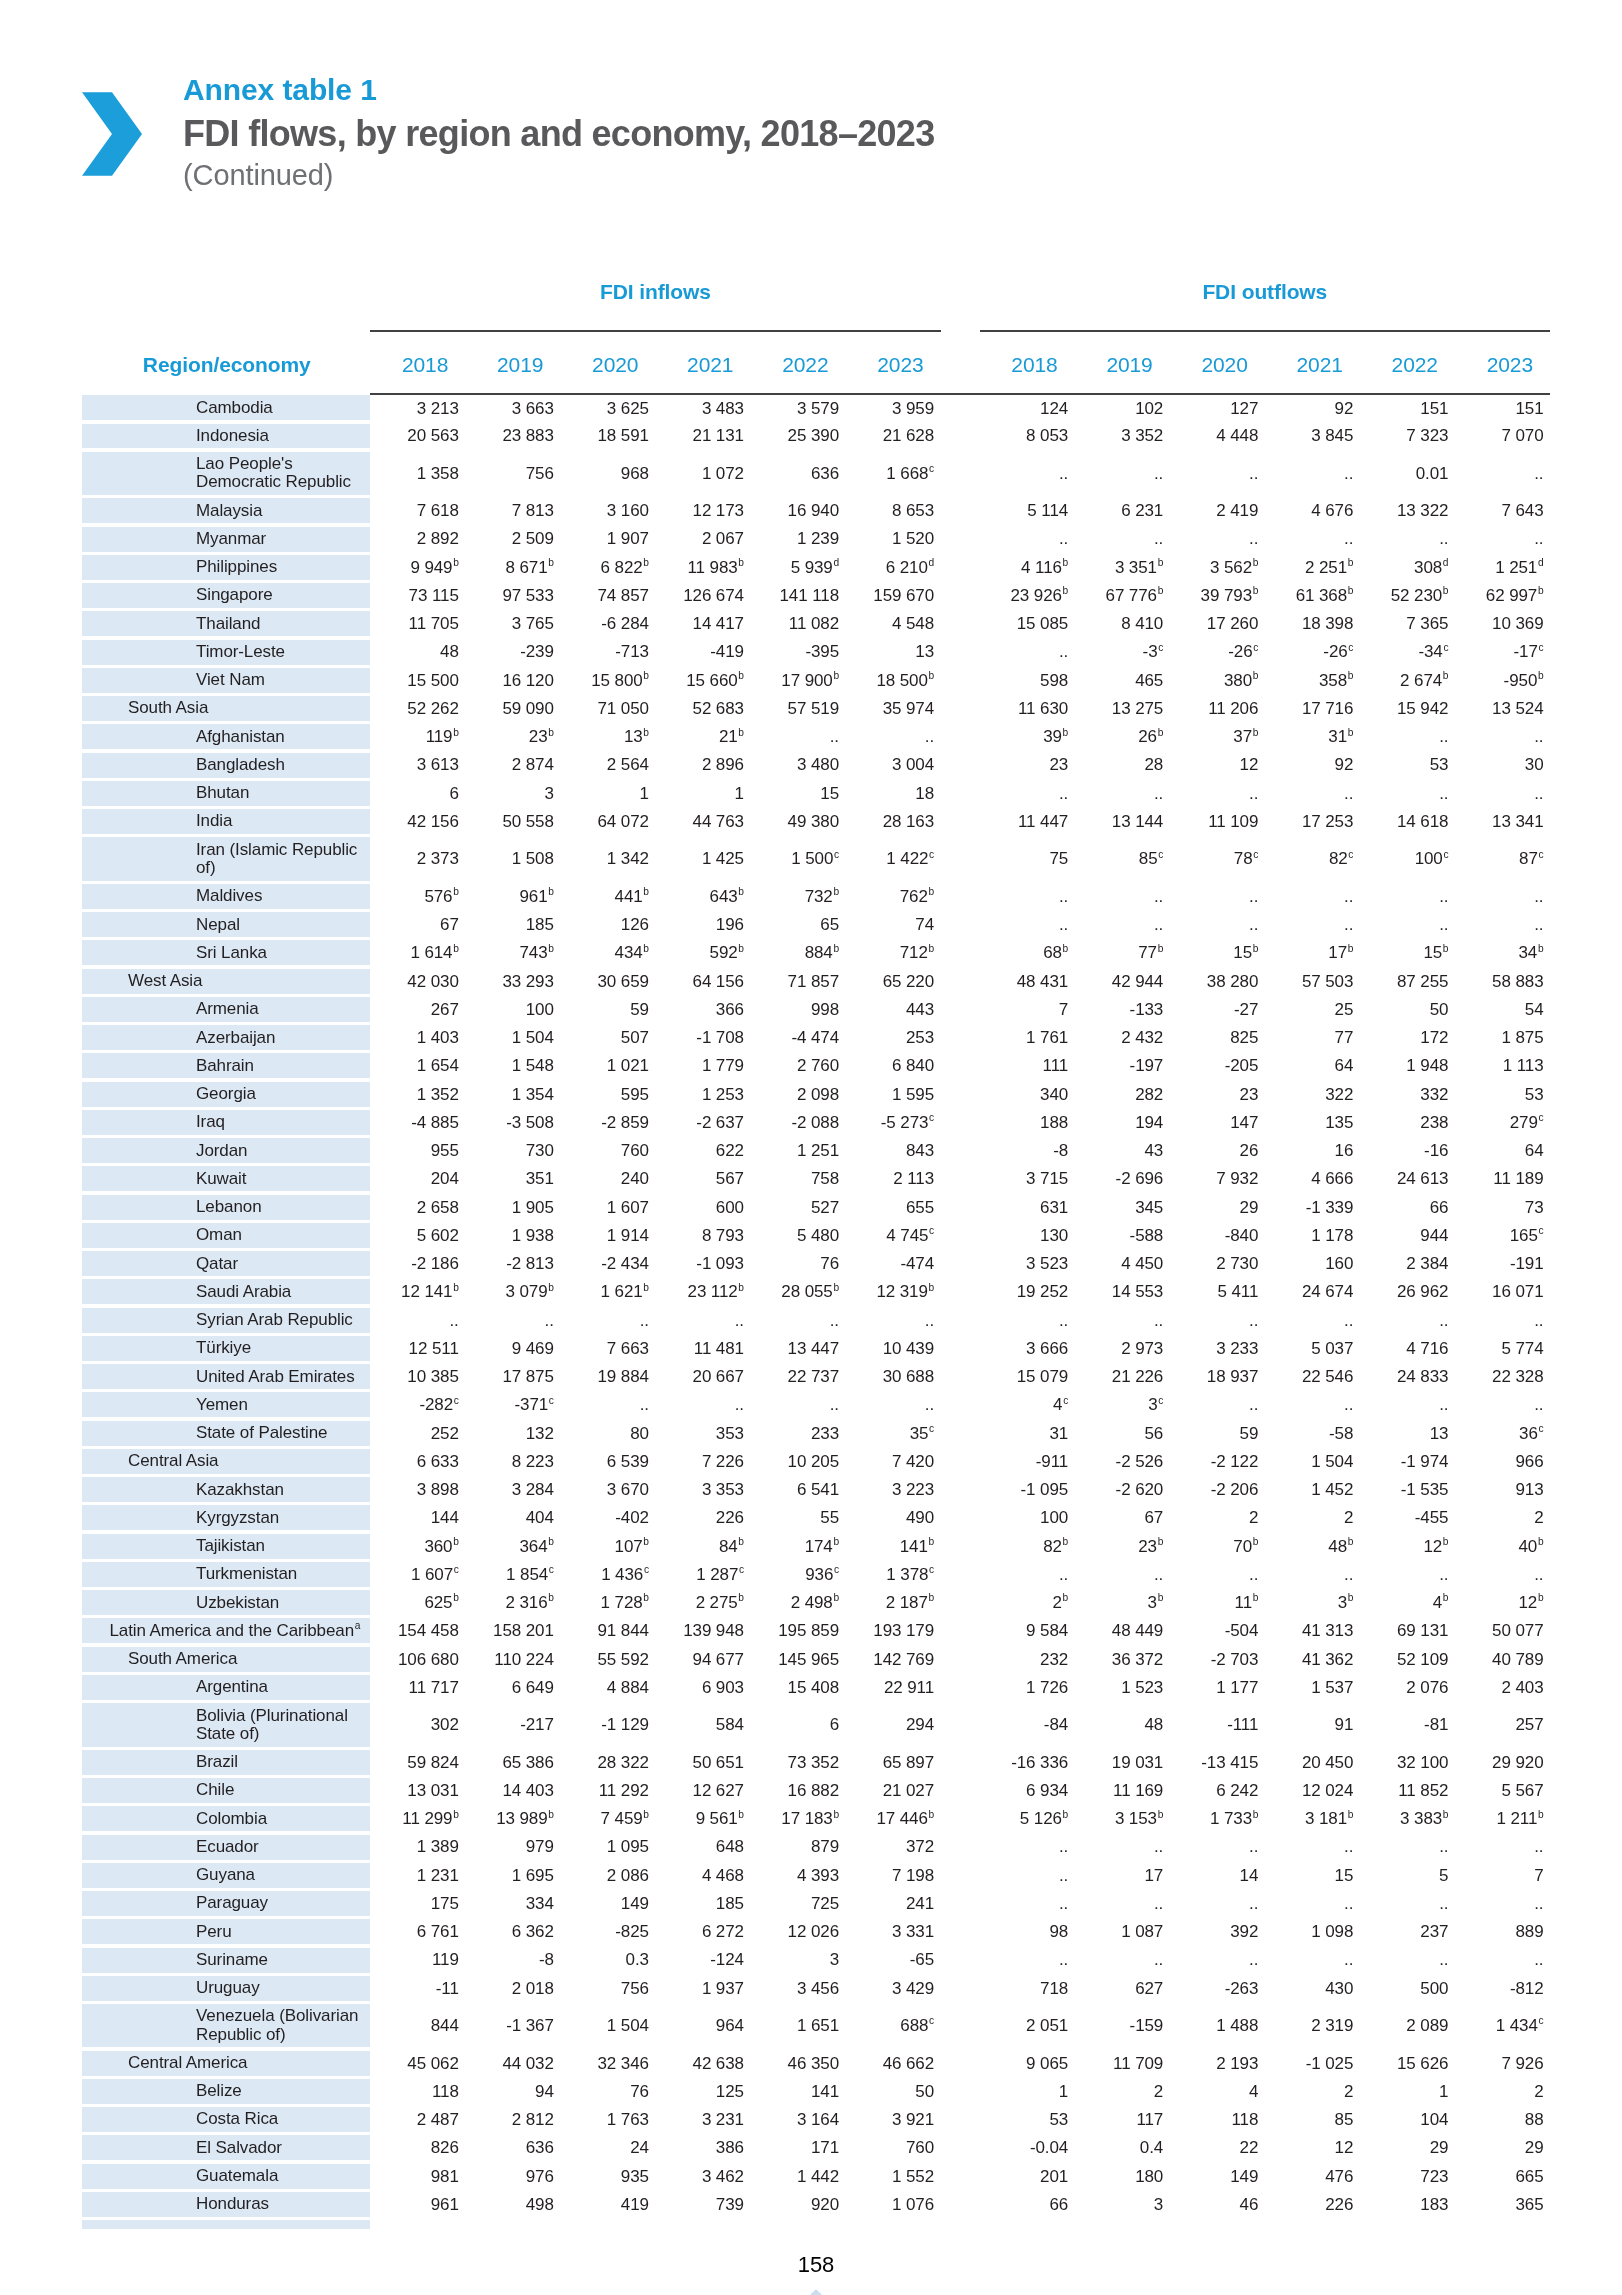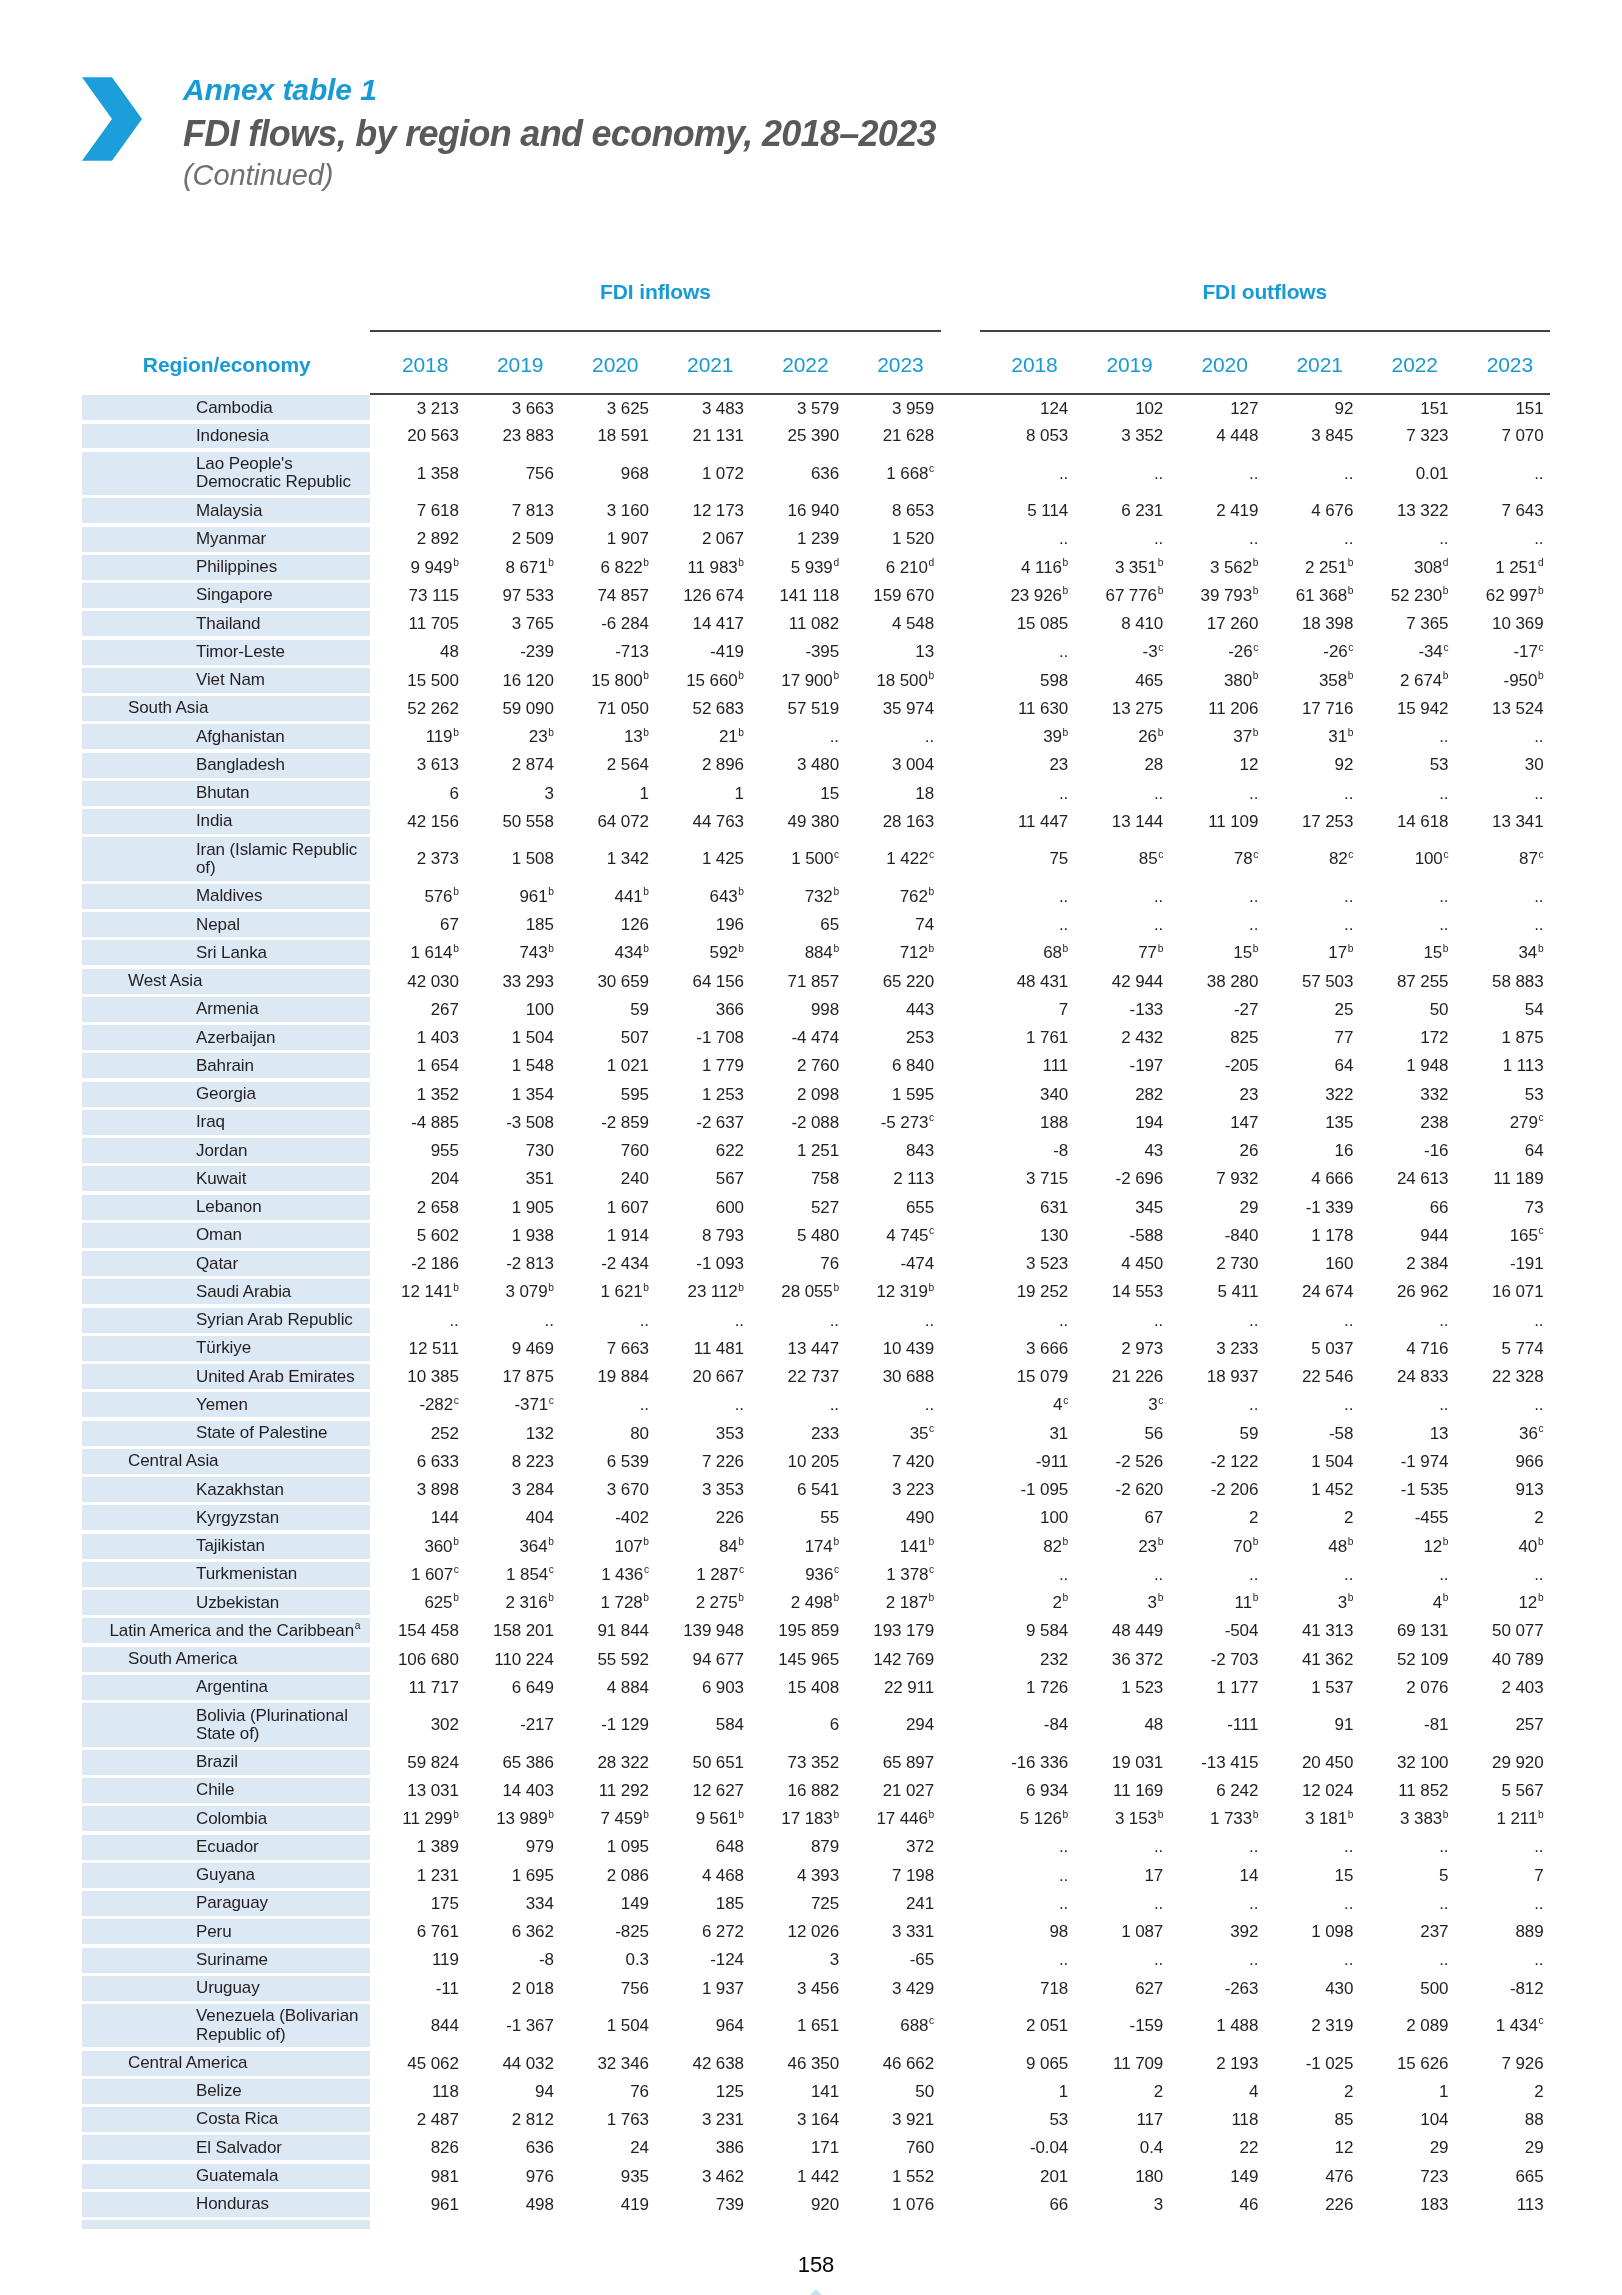--- a/index.html
+++ b/index.html
@@ -12,21 +12,21 @@
     --chevron-light:#cadef2;
   }
   *{box-sizing:border-box;}
   html,body{margin:0;padding:0;}
   body{
     width:1623px;height:2295px;overflow:hidden;background:#ffffff;
     font-family:"Liberation Sans", sans-serif;color:var(--ink);
     letter-spacing:-0.1px;
   }
   .content{padding:73px 73px 0 82px;}
-  .title-block{display:flex;align-items:flex-start;gap:41px;font-style:italic;}
+  .title-block{display:flex;align-items:center;gap:41px;}
   .logo-chevron{flex:0 0 auto;margin-top:3.9px;}
   .annex-label{font-size:30px;font-weight:bold;color:var(--accent);line-height:1.1;}
   .main-title{font-size:36px;font-weight:bold;color:var(--title-gray);line-height:1.15;margin-top:6.5px;letter-spacing:-0.7px;}
   .continued{font-size:29px;color:var(--muted-gray);margin-top:5.2px;}
   table.fdi{border-collapse:collapse;table-layout:fixed;width:1468px;margin-top:79px;}
   col.c-name{width:288px;} col.c-val{width:95px;} col.c-gap{width:39px;}
   th{font-weight:normal;}
   .group-h{
     color:var(--accent);font-weight:bold;font-size:21px;
     padding:9.2px 0 26px 0;border-bottom:2px solid var(--rule);
@@ -1343,21 +1343,21 @@
           <td class="val">419</td>
           <td class="val">739</td>
           <td class="val">920</td>
           <td class="val">1 076</td>
           <td></td>
           <td class="val">66</td>
           <td class="val">3</td>
           <td class="val">46</td>
           <td class="val">226</td>
           <td class="val">183</td>
-          <td class="val">113</td>
+          <td class="val">365</td>
         </tr>
       </tbody>
   </table>
 
   <div class="partial-pill"></div>
 
   <div class="page-num">158</div>
 
   <svg class="bottom-chevrons" width="98" height="131" viewBox="0 0 150 200">
     <path d="M75 0 L150 72 L150 118 L75 46 L0 118 L0 72 Z" fill="#cadef2"></path>

